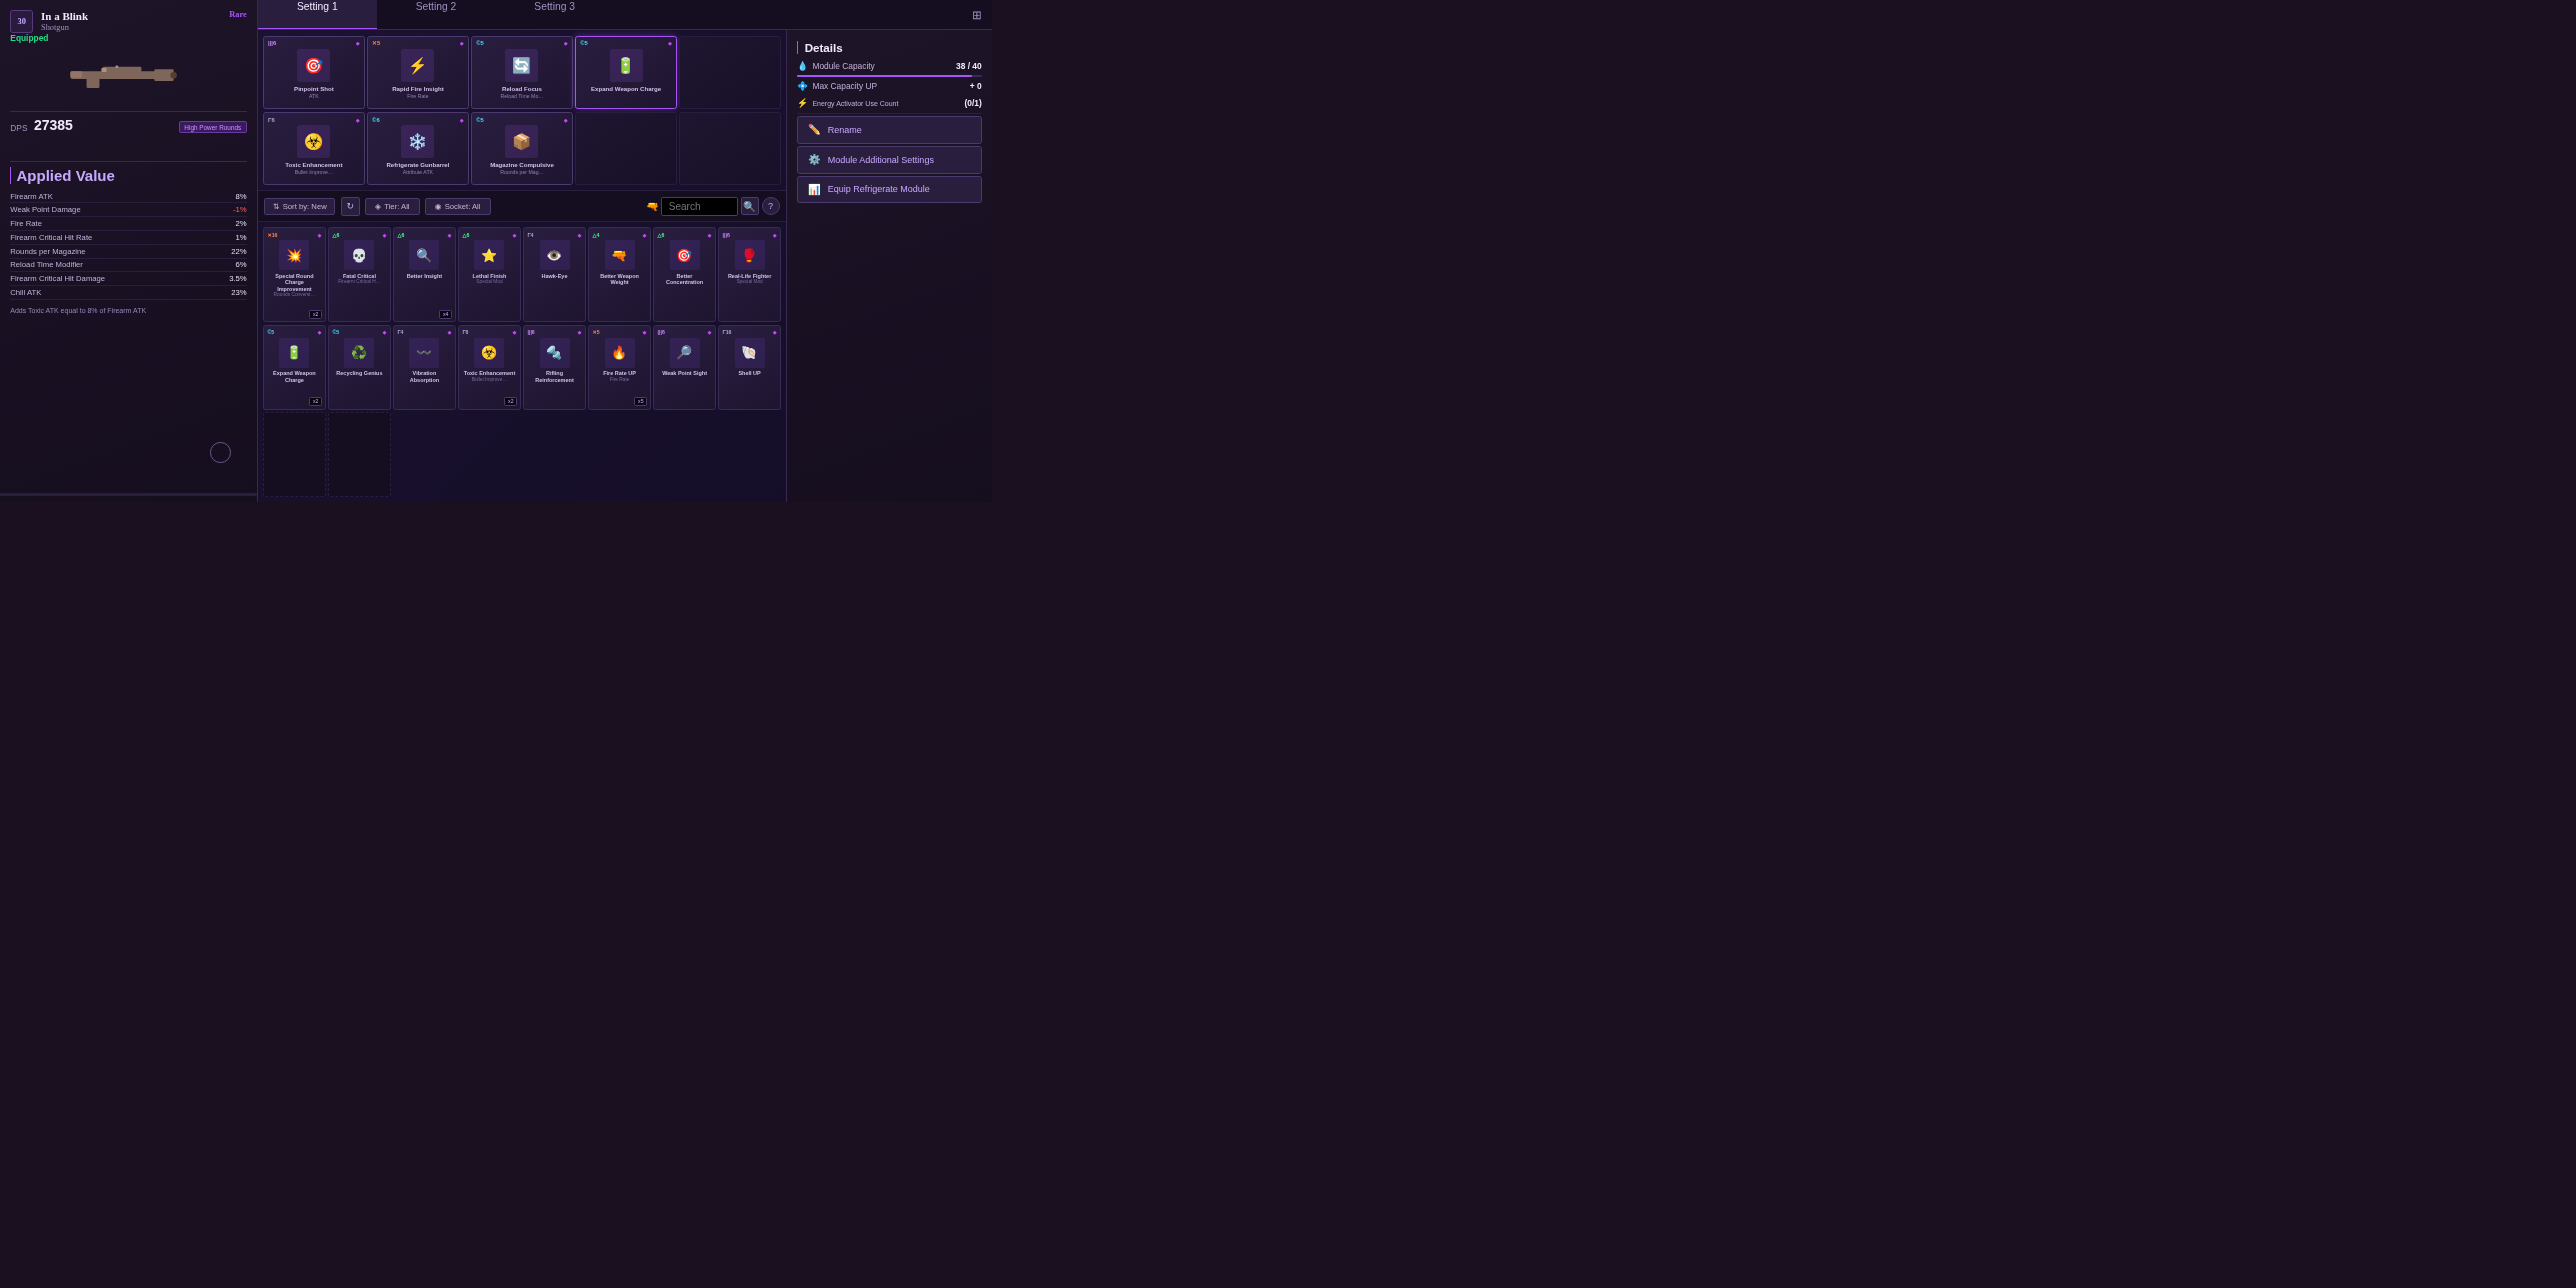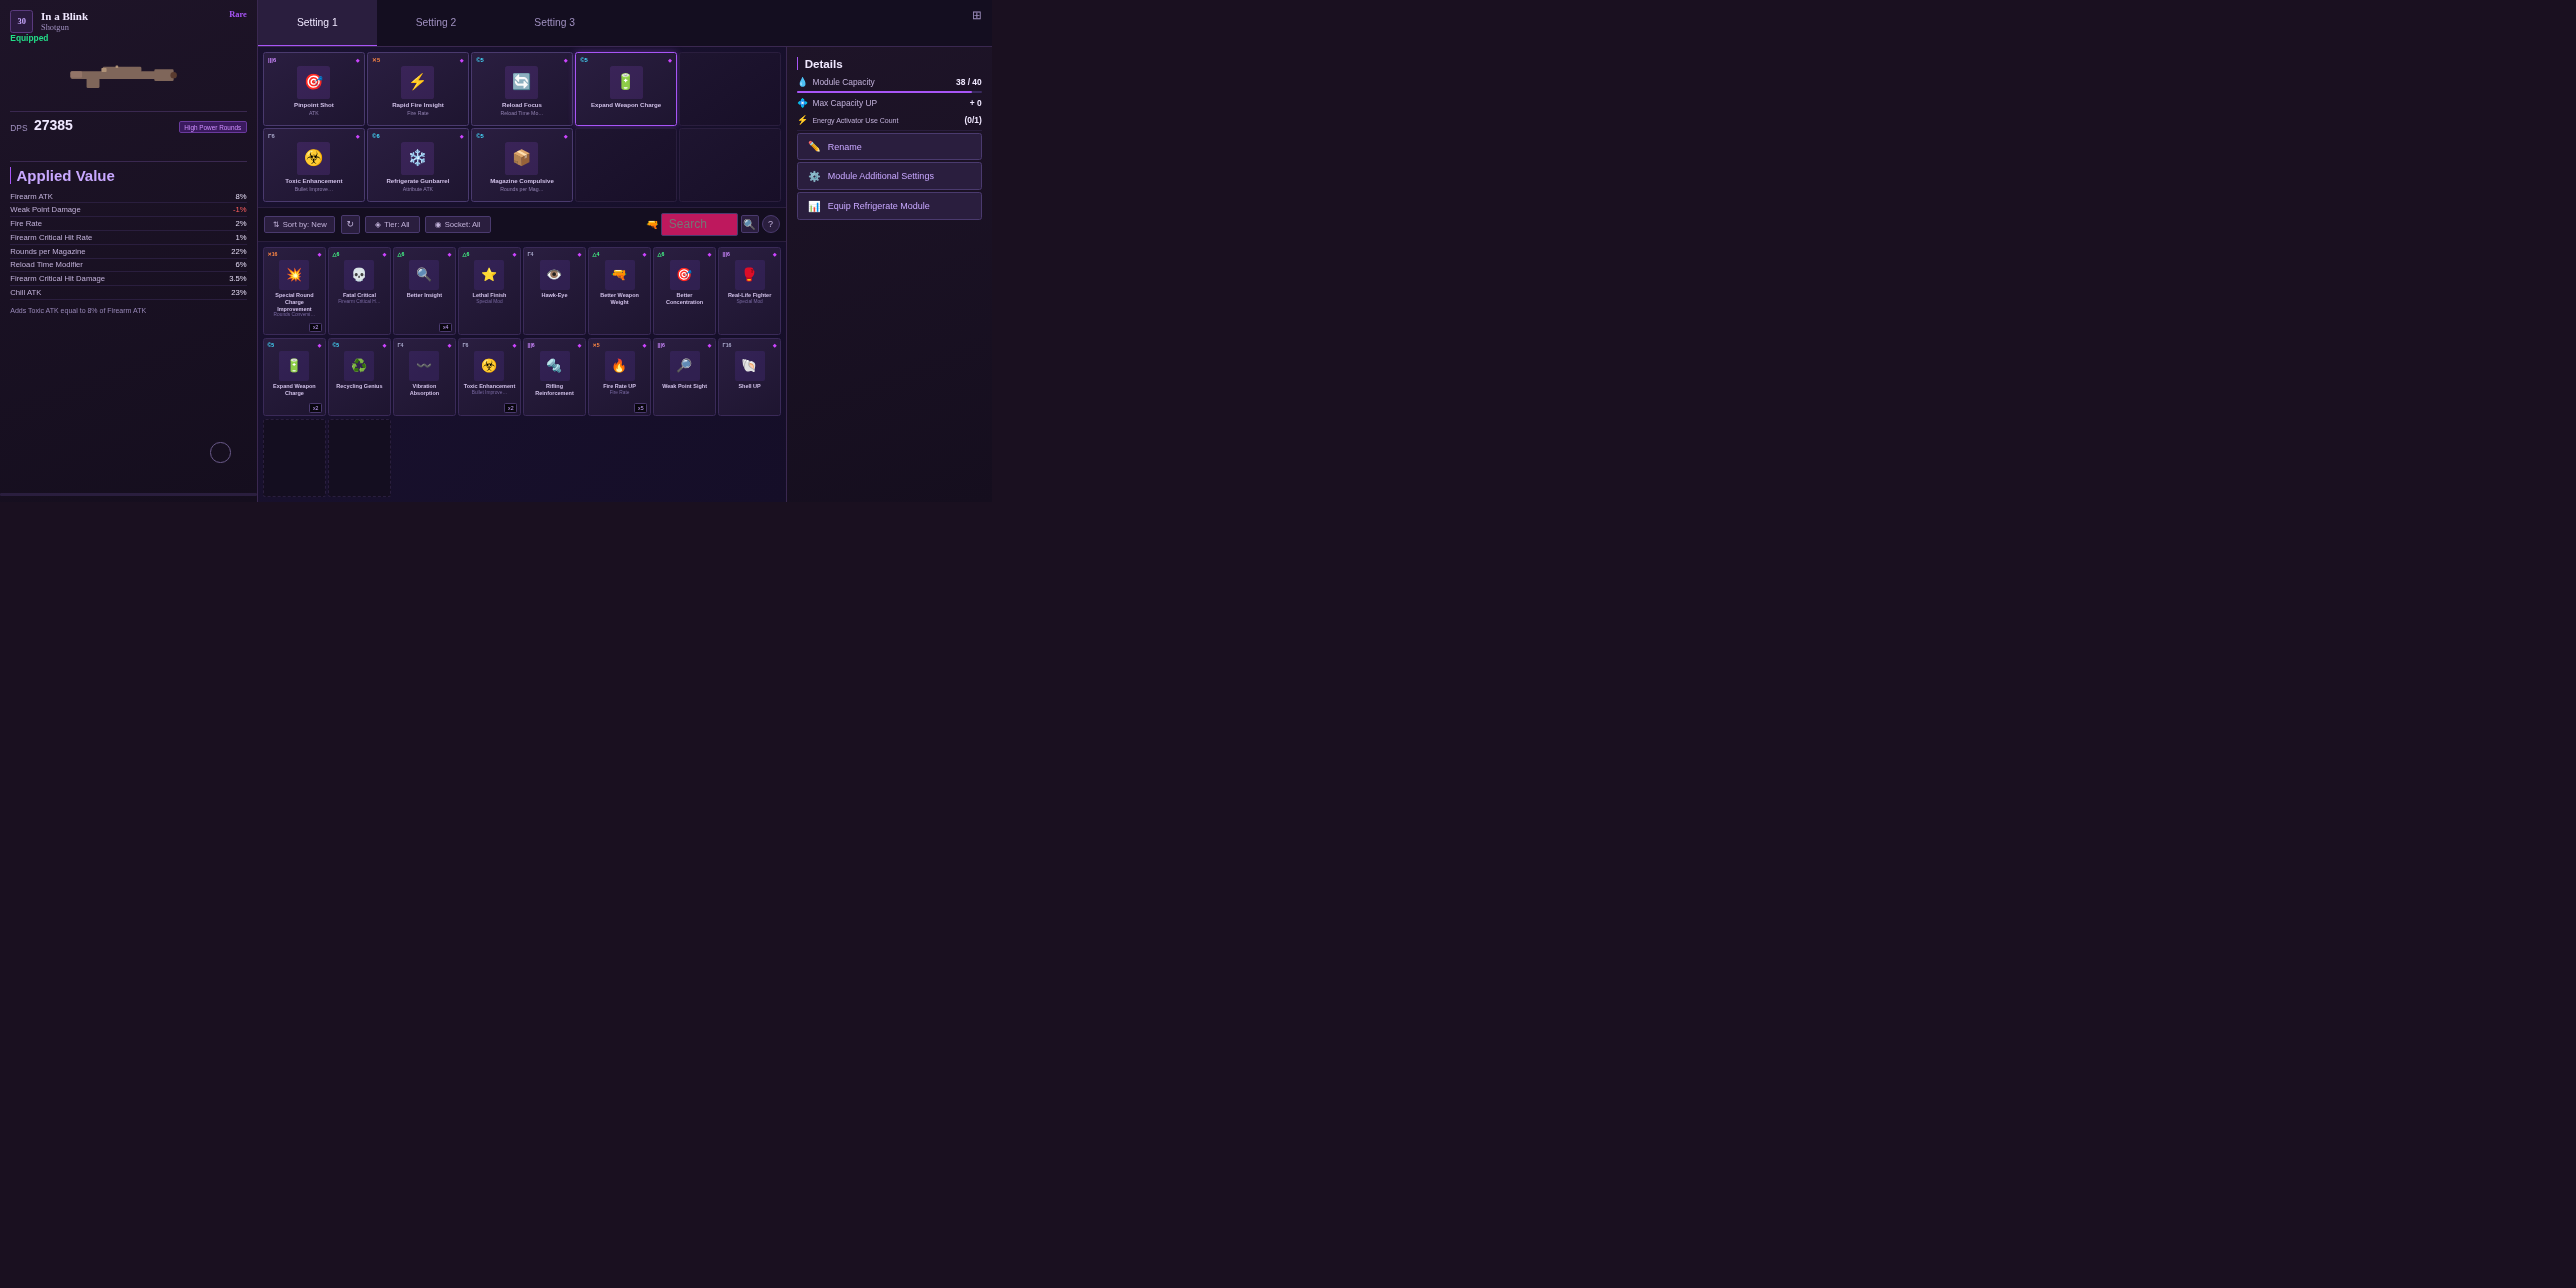--- a/index.html
+++ b/index.html
@@ -173,21 +173,21 @@
 
     
     .tabs-row {
       display: flex;
       align-items: stretch;
       background: #140e20;
       border-bottom: 0.6px solid #3a2850;
     }
 
     .tab {
-      padding: 17px 39px;
+      padding: 1px 39px;
       font-size: 10.3px;
       color: #a090c0;
       cursor: pointer;
       border-bottom: 1.3px solid transparent;
       transition: all 0.2s;
     }
 
     .tab.active {
       background: #2a1e3e;
       color: #f0e8ff;
@@ -349,25 +349,25 @@
     }
 
     .search-area {
       margin-left: auto;
       display: flex;
       align-items: center;
       gap: 2.6px;
     }
 
     .search-input {
-      background: #be185d;
+      background: #000000;
       border: 0.6px solid #4a3a6e;
       color: #c0b0d8;
       padding: 3.2px 6.4px;
-      font-size: 12px;
+      font-size: 10px;
       border-radius: 1.9px;
       width: 77px;
     }
 
     .search-btn {
       background: #2a1e3e;
       border: 0.6px solid #4a3a6e;
       color: #c0b0d8;
       width: 18px;
       height: 18px;

